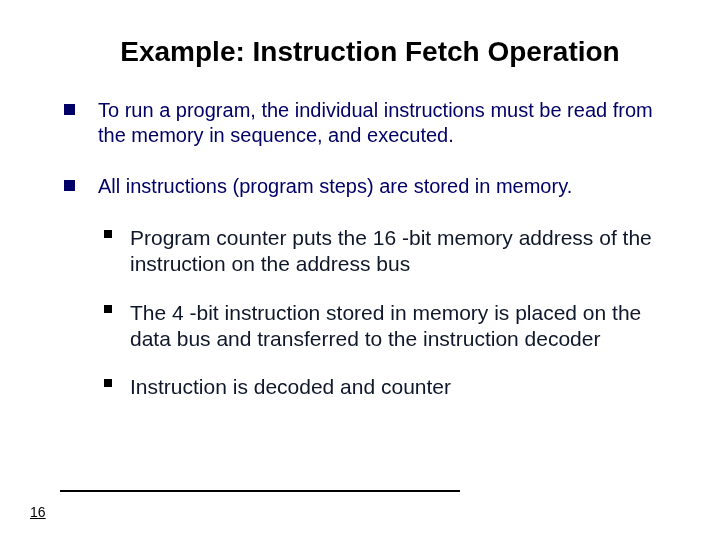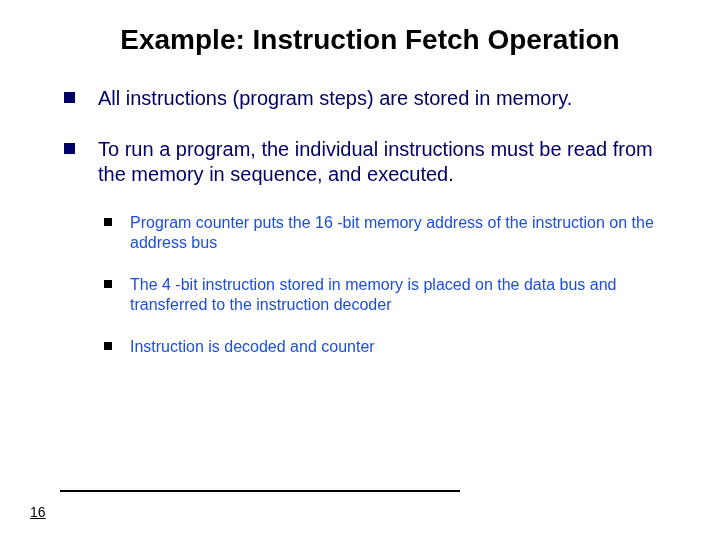--- a/index.html
+++ b/index.html
@@ -6,21 +6,21 @@
   html, body { width: 720px; height: 540px; }
   body {
     background: #ffffff;
     font-family: Arial, Helvetica, sans-serif;
     position: relative;
     color: #000066;
   }
   .slide {
     width: 720px;
     height: 540px;
-    padding: 24px 50px 0 50px;
+    padding: 36px 50px 0 50px;
     position: relative;
   }
   .title {
     font-size: 28px;
     font-weight: bold;
     color: #000000;
     text-align: center;
     margin: 0 0 30px 0;
     padding-left: 20px;
   }
@@ -45,22 +45,22 @@
     background: #000066;
   }
   .sub-list {
     list-style: none;
     margin-left: 54px;
     margin-top: 6px;
   }
   .sub-list > li {
     position: relative;
     padding-left: 26px;
-    font-size: 16px;
-    color: #1d4ed8;
+    font-size: 21px;
+    color: #0f172a;
     margin-bottom: 22px;
     line-height: 1.25;
   }
   .sub-bullet {
     position: absolute;
     left: 0;
     top: 5px;
     width: 8px;
     height: 8px;
     background: #000000;
@@ -85,25 +85,25 @@
 </head>
 <body>
 
 <div class="slide">
 
   <h1 class="title">Example: Instruction Fetch Operation</h1>
 
   <ul class="main-list">
     <li>
       <span class="main-bullet"></span>
-      <span>All instructions (program steps) are stored in memory.</span>
+      <span>To run a program, the individual instructions must be read from the memory in sequence, and executed.</span>
     </li>
     <li>
       <span class="main-bullet"></span>
-      <span>To run a program, the individual instructions must be read from the memory in sequence, and executed.</span>
+      <span>All instructions (program steps) are stored in memory.</span>
     </li>
   </ul>
 
   <ul class="sub-list">
     <li>
       <span class="sub-bullet"></span>
       <span>Program counter puts the 16 -bit memory address of the instruction on the address bus</span>
     </li>
     <li>
       <span class="sub-bullet"></span>

